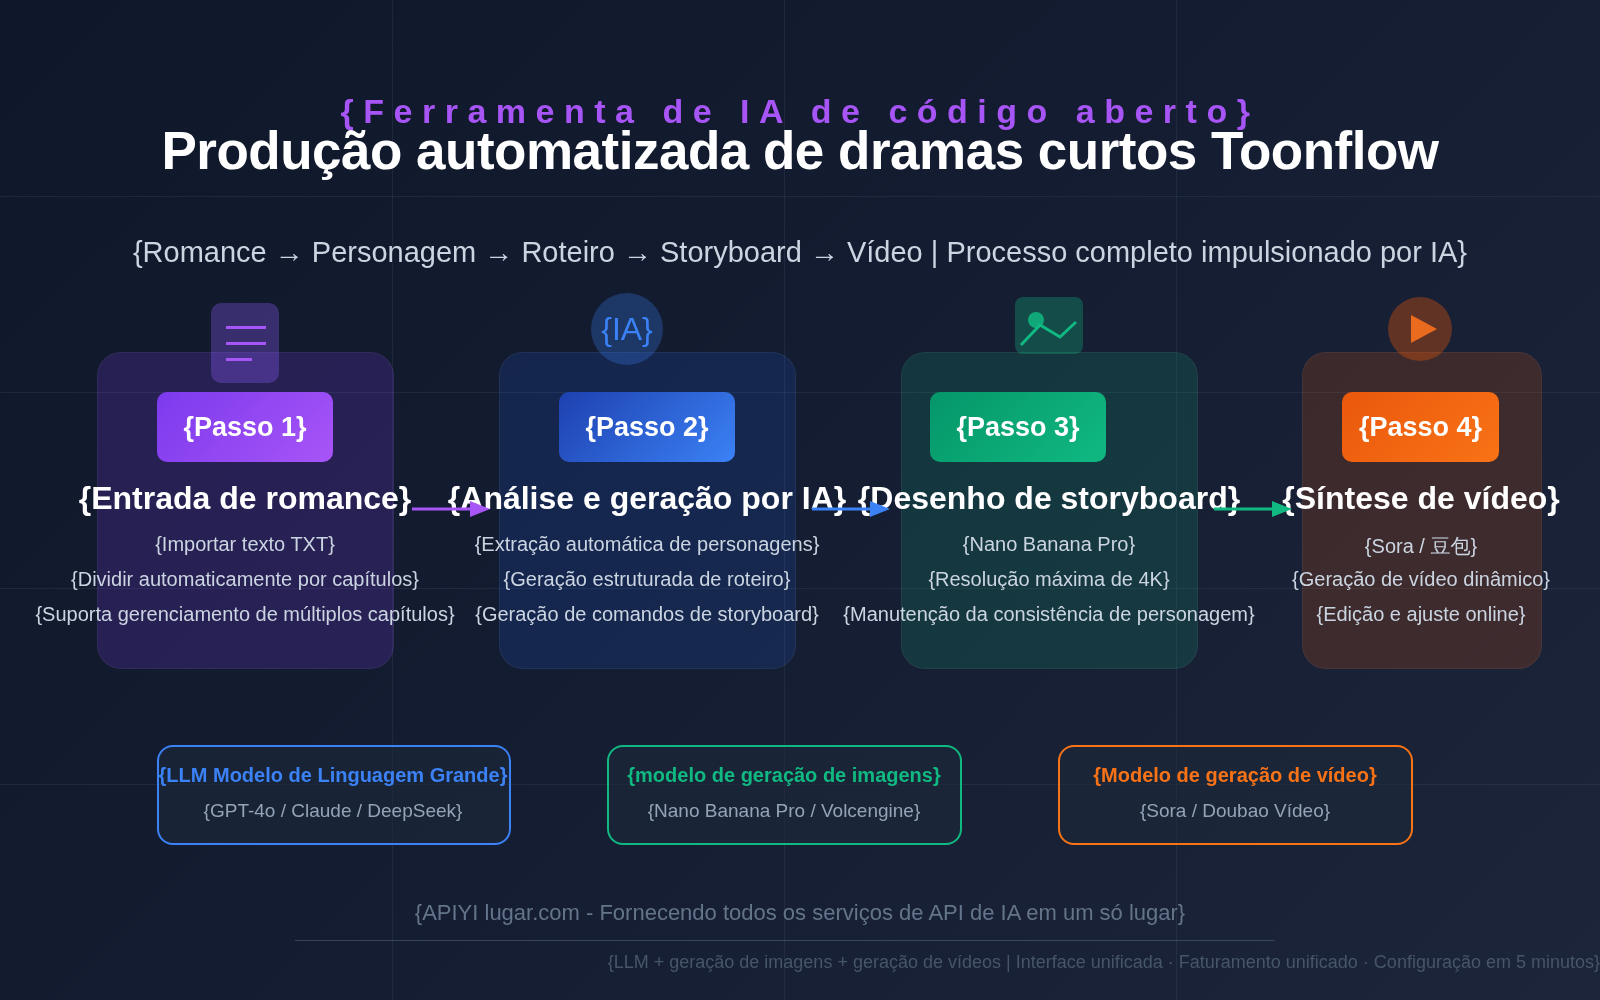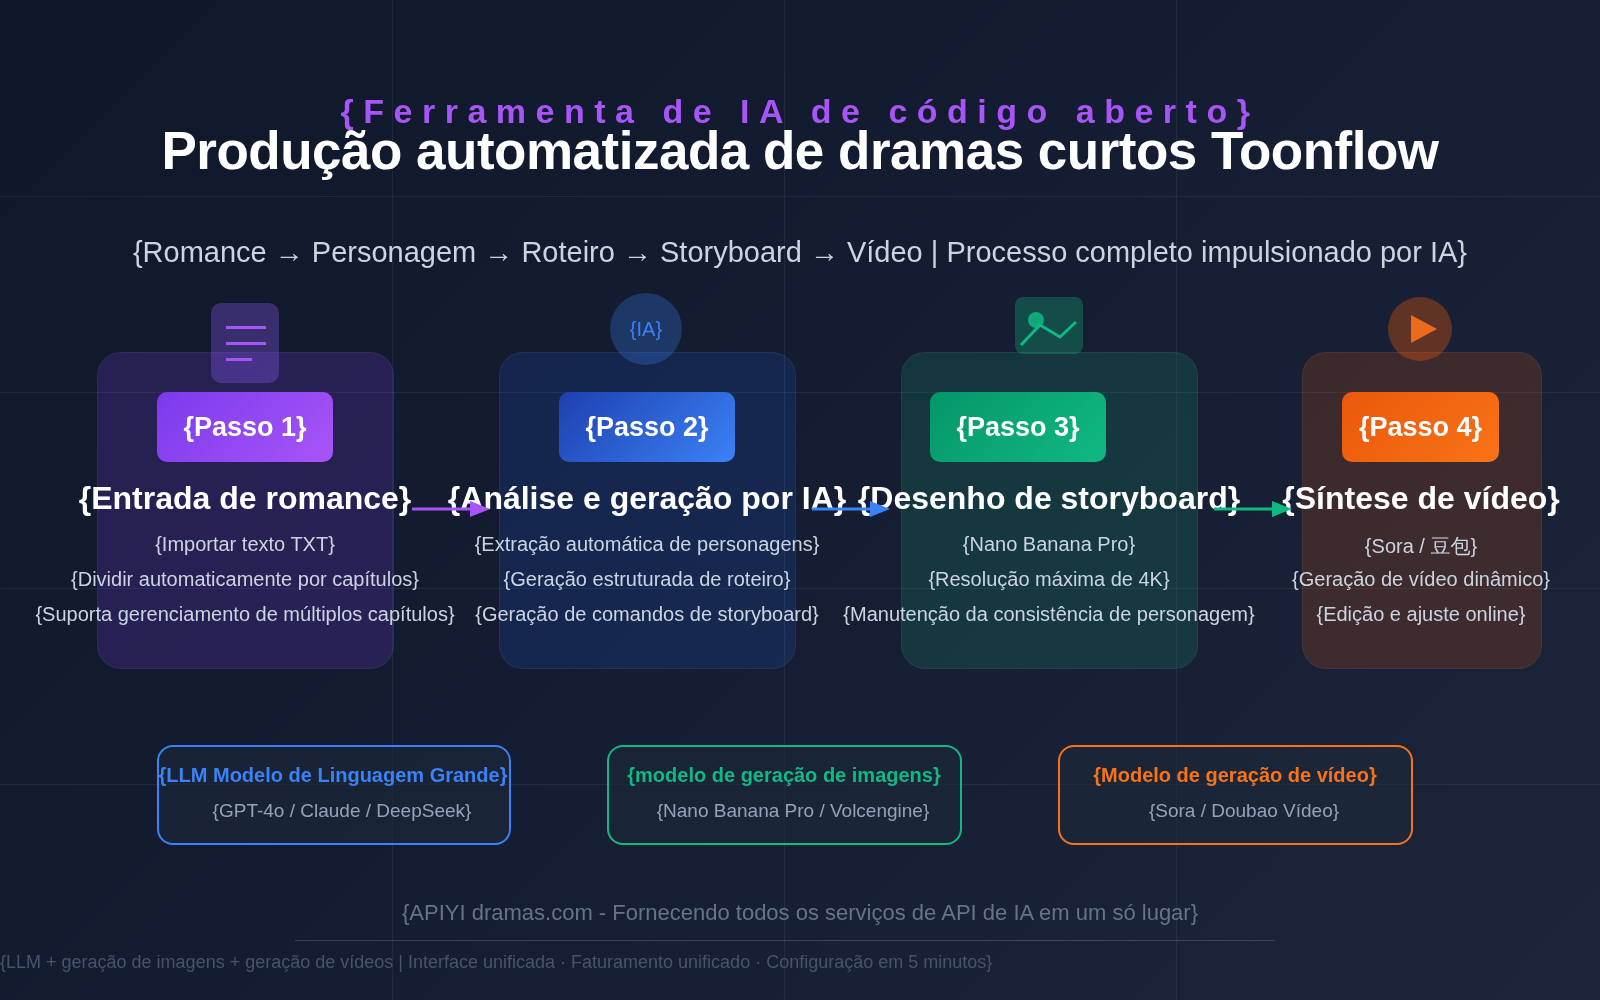--- a/index.html
+++ b/index.html
@@ -36,22 +36,22 @@
   .card.c2 { left:499px; width:295px; background:rgba(37,99,235,0.16); }
   .card.c3 { left:901px; width:295px; background:rgba(16,185,129,0.16); }
   .card.c4 { left:1302px; width:238px; background:rgba(234,88,12,0.18); }
 
   .icon-box { position:absolute; display:flex; align-items:center; justify-content:center; }
   .icon-doc {
     left:211px; top:303px; width:68px; height:80px; border-radius:10px;
     background:rgba(139,92,246,0.32);
   }
   .icon-ai {
-    left:610px; top:293px; width:72px; height:72px; border-radius:50%;
-    background:rgba(59,130,246,0.28); color:#3b82f6; font-size:20px;
+    left:591px; top:293px; width:72px; height:72px; border-radius:50%;
+    background:rgba(59,130,246,0.28); color:#3b82f6; font-size:32px;
   }
   .icon-img {
     left:1015px; top:297px; width:68px; height:57px; border-radius:8px;
     background:rgba(16,185,129,0.30);
   }
   .icon-play {
     left:1388px; top:297px; width:64px; height:64px; border-radius:50%;
     background:rgba(234,88,12,0.35);
   }
 
@@ -82,33 +82,33 @@
   }
   .model.m1 { left:157px; width:350px; border:2px solid #3b82f6; }
   .model.m2 { left:607px; width:351px; border:2px solid #10b981; }
   .model.m3 { left:1058px; width:351px; border:2px solid #f97316; }
   .model-title {
     position:absolute; top:764px; transform:translateX(-50%);
     font-size:20px; font-weight:700; white-space:nowrap;
   }
   .model-sub {
     position:absolute; top:800px; transform:translateX(-50%);
-    font-size:19px; color:#94a3b8; white-space:nowrap;margin-left:9px;
+    font-size:19px; color:#94a3b8; white-space:nowrap;
   }
 
   .footer-main {
     position:absolute; left:0; width:1600px; top:900px; text-align:center;
     font-size:22px; color:#64748b; white-space:nowrap;
   }
   .footer-line {
     position:absolute; left:295px; width:980px; top:940px; height:1px;
     background:rgba(100,116,139,0.45);
   }
   .footer-sub {
-    position:absolute; left:0; width:1600px; top:952px; text-align:left;
+    position:absolute; left:0; width:1600px; top:952px; text-align:right;
     font-size:18px; color:#475569; white-space:nowrap;
   }
 </style>
 </head>
 <body>
 
 <div class="grid-v" style="left:392px"></div>
 <div class="grid-v" style="left:784px"></div>
 <div class="grid-v" style="left:1176px"></div>
 <div class="grid-h" style="top:196px"></div>
@@ -192,15 +192,15 @@
 
 <div class="model-title" style="left:333px; color:#3b82f6">{LLM Modelo de Linguagem Grande}</div>
 <div class="model-sub" style="left:333px">{GPT-4o / Claude / DeepSeek}</div>
 
 <div class="model-title" style="left:784px; color:#10b981">{modelo de geração de imagens}</div>
 <div class="model-sub" style="left:784px">{Nano Banana Pro / Volcengine}</div>
 
 <div class="model-title" style="left:1235px; color:#f97316">{Modelo de geração de vídeo}</div>
 <div class="model-sub" style="left:1235px">{Sora / Doubao Vídeo}</div>
 
-<div class="footer-main">{APIYI dramas.com - Fornecendo todos os serviços de API de IA em um só lugar}</div>
+<div class="footer-main">{APIYI lugar.com - Fornecendo todos os serviços de API de IA em um só lugar}</div>
 <div class="footer-line"></div>
 <div class="footer-sub">{LLM + geração de imagens + geração de vídeos | Interface unificada · Faturamento unificado · Configuração em 5 minutos}</div>
 
 </body></html>

